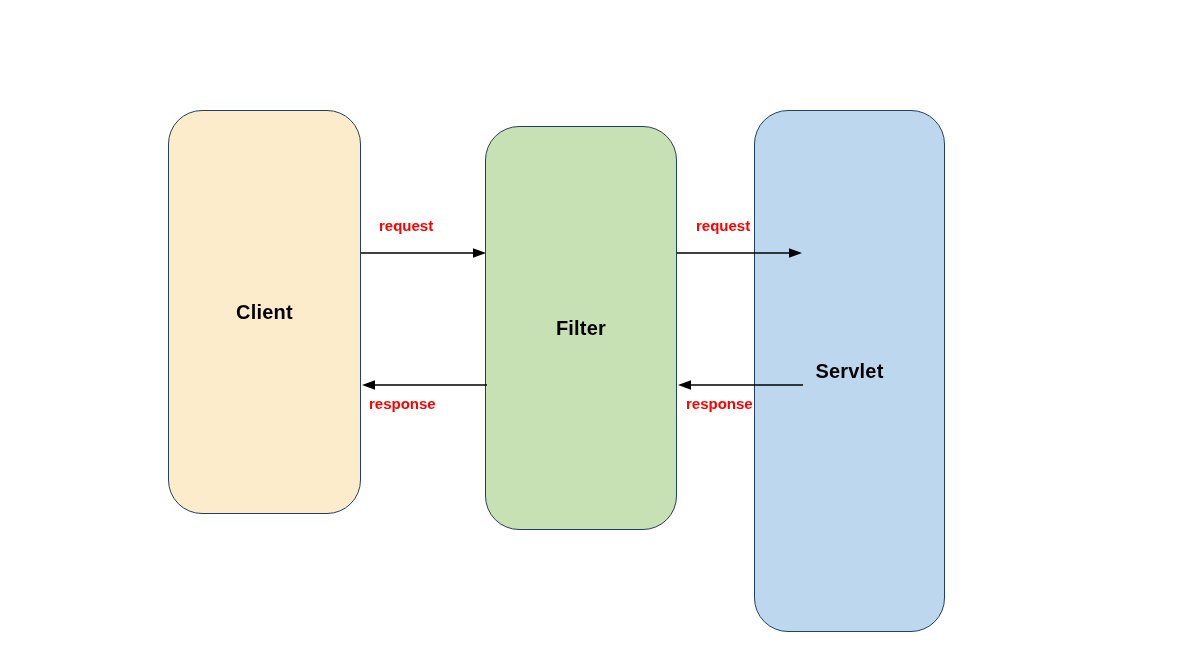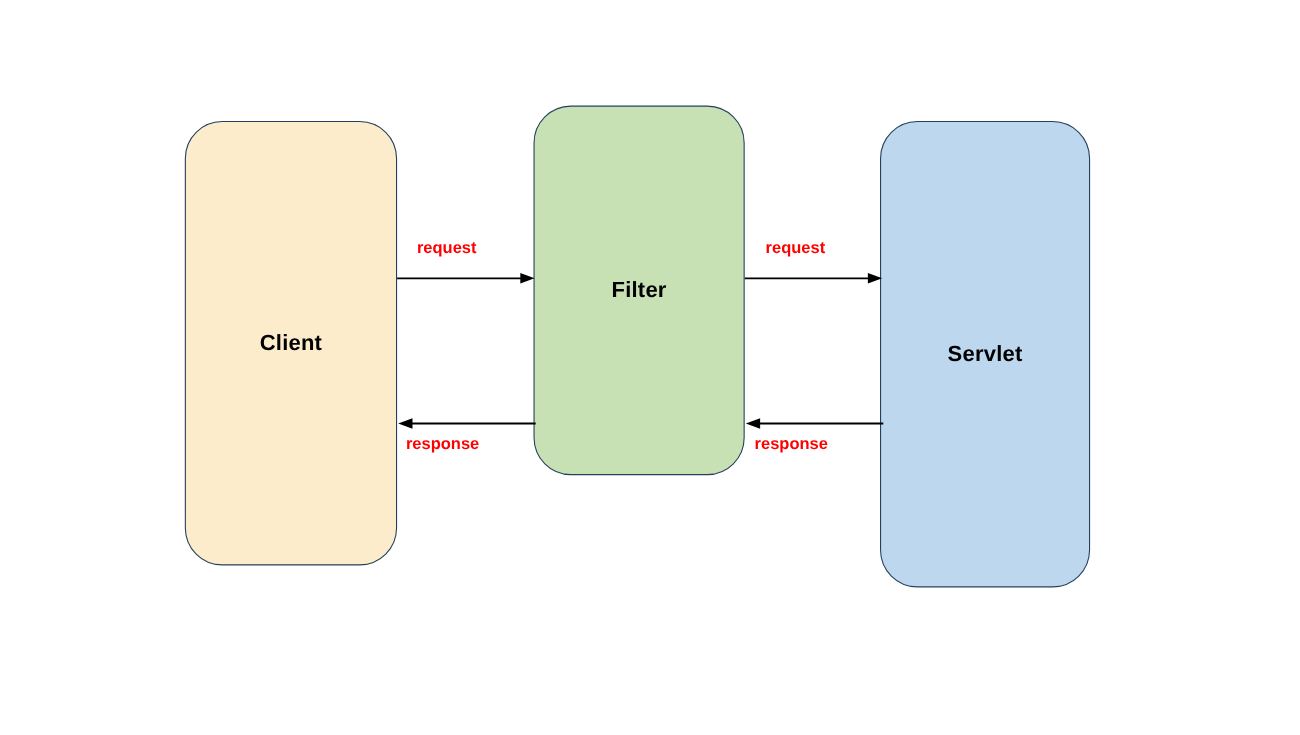--- a/index.html
+++ b/index.html
@@ -37,30 +37,30 @@
   }
   #node-client {
     left: 168px;
     top: 110px;
     width: 193px;
     height: 404px;
     background: #fceccb;
   }
   #node-filter {
     left: 485px;
-    top: 96px;
+    top: 126px;
     width: 192px;
-    height: 336px;
+    height: 404px;
     background: #c7e0b4;
   }
   #node-servlet {
-    left: 800px;
+    left: 754px;
     top: 110px;
     width: 191px;
-    height: 424px;
+    height: 522px;
     background: #bdd7ee;
   }
   .edge {
     position: absolute;
   }
   .edge svg {
     display: block;
     overflow: visible;
   }
   .edge-label {

